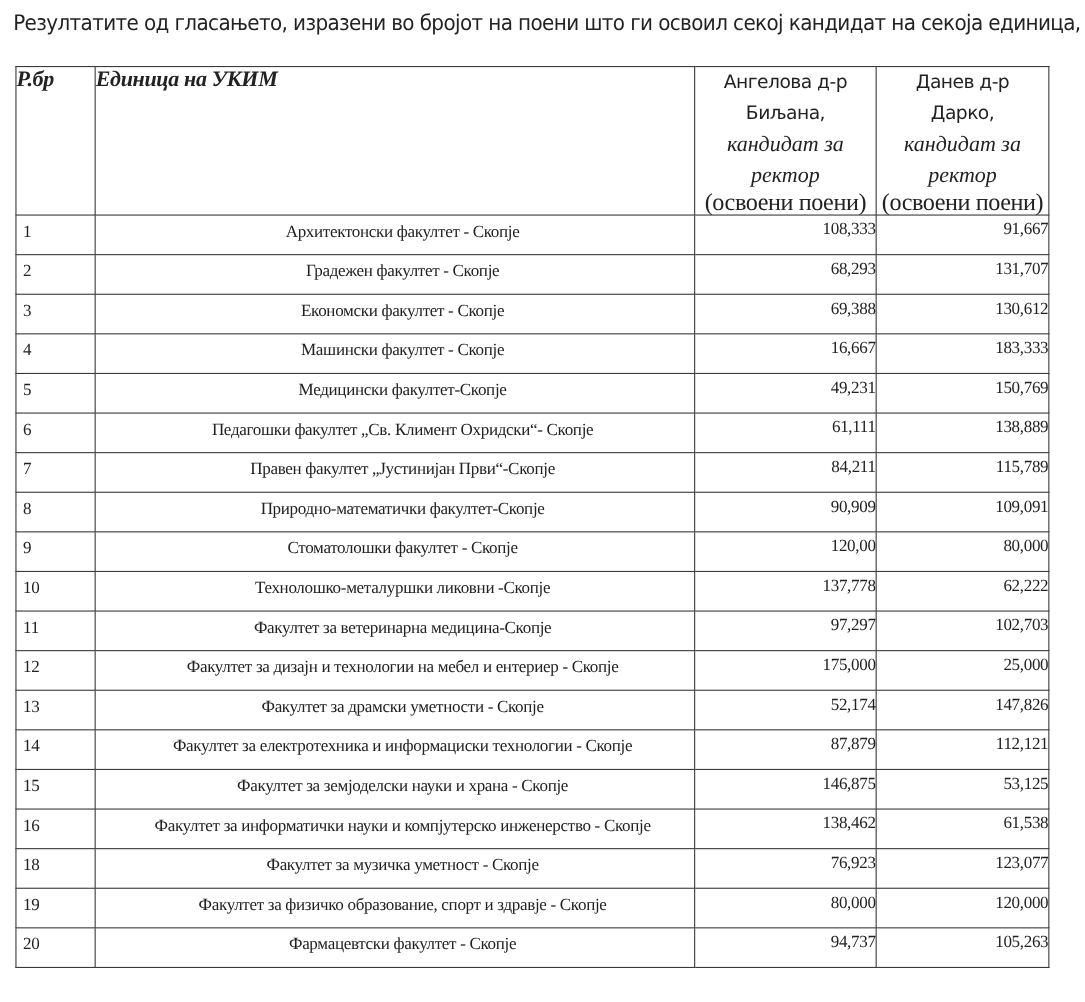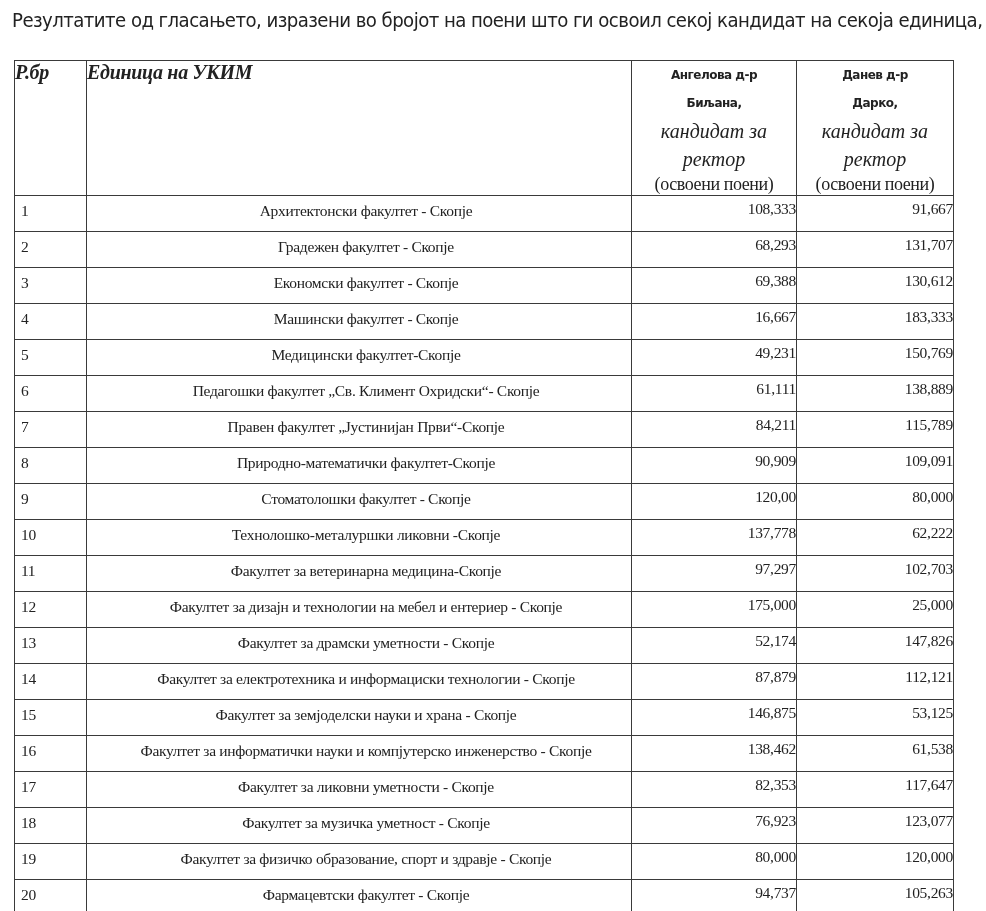--- a/index.html
+++ b/index.html
@@ -18,23 +18,23 @@
   table.results td, table.results th {
     border:1.5px solid #3a3a3a; padding:0; vertical-align:top;
   }
   col.c-no { width:72px; }
   col.c-unit { width:545px; }
   col.c-a { width:165px; }
   col.c-b { width:157px; }
   thead th { height:126px; font-weight:normal; border-bottom:3px solid #2a2a2a; }
   .h-small { font-style:italic; font-weight:bold; font-size:20px; text-align:left; padding:3px 0 0 8px; letter-spacing:-0.3px; }
   .h-cand { text-align:center; padding-top:3px; }
-  .cand-name { font-family:"DejaVu Sans", sans-serif; font-weight:bold; font-size:12px; line-height:28px; letter-spacing:-0.5px; display:block; }
+  .cand-name { font-family:"DejaVu Sans", sans-serif; font-weight:normal; font-size:17px; line-height:28px; letter-spacing:-0.5px; display:block; }
   .cand-role { font-style:italic; font-size:20px; line-height:28px; display:block; }
-  .cand-unit { font-size:18px; line-height:22px; display:block; letter-spacing:-0.4px; white-space:nowrap; }
+  .cand-unit { font-size:22px; line-height:22px; display:block; letter-spacing:-0.4px; white-space:nowrap; }
   tbody td { height:29px; font-size:15.5px; letter-spacing:-0.3px; }
   tbody td.no { padding:6px 0 0 6px; }
   tbody td.unit { padding:6px 0 0 14px; white-space:nowrap;text-align:center; }
   tbody td.num { text-align:right; padding-top:4px; }
 </style>
 </head>
 <body>
 
 <div class="intro">Резултатите од гласањето, изразени во бројот на поени што ги освоил секој кандидат на секоја единица, се следниве:</div>
 
@@ -156,26 +156,20 @@
         <td class="num">146,875</td>
         <td class="num">53,125</td>
       </tr>
     <tr>
         <td class="no">16</td>
         <td class="unit">Факултет за информатички науки и компјутерско инженерство - Скопје</td>
         <td class="num">138,462</td>
         <td class="num">61,538</td>
       </tr>
     <tr>
-        <td class="no">17</td>
-        <td class="unit">Факултет за ликовни уметности - Скопје</td>
-        <td class="num">82,353</td>
-        <td class="num">117,647</td>
-      </tr>
-    <tr>
         <td class="no">18</td>
         <td class="unit">Факултет за музичка уметност - Скопје</td>
         <td class="num">76,923</td>
         <td class="num">123,077</td>
       </tr>
     <tr>
         <td class="no">19</td>
         <td class="unit">Факултет за физичко образование, спорт и здравје - Скопје</td>
         <td class="num">80,000</td>
         <td class="num">120,000</td>

